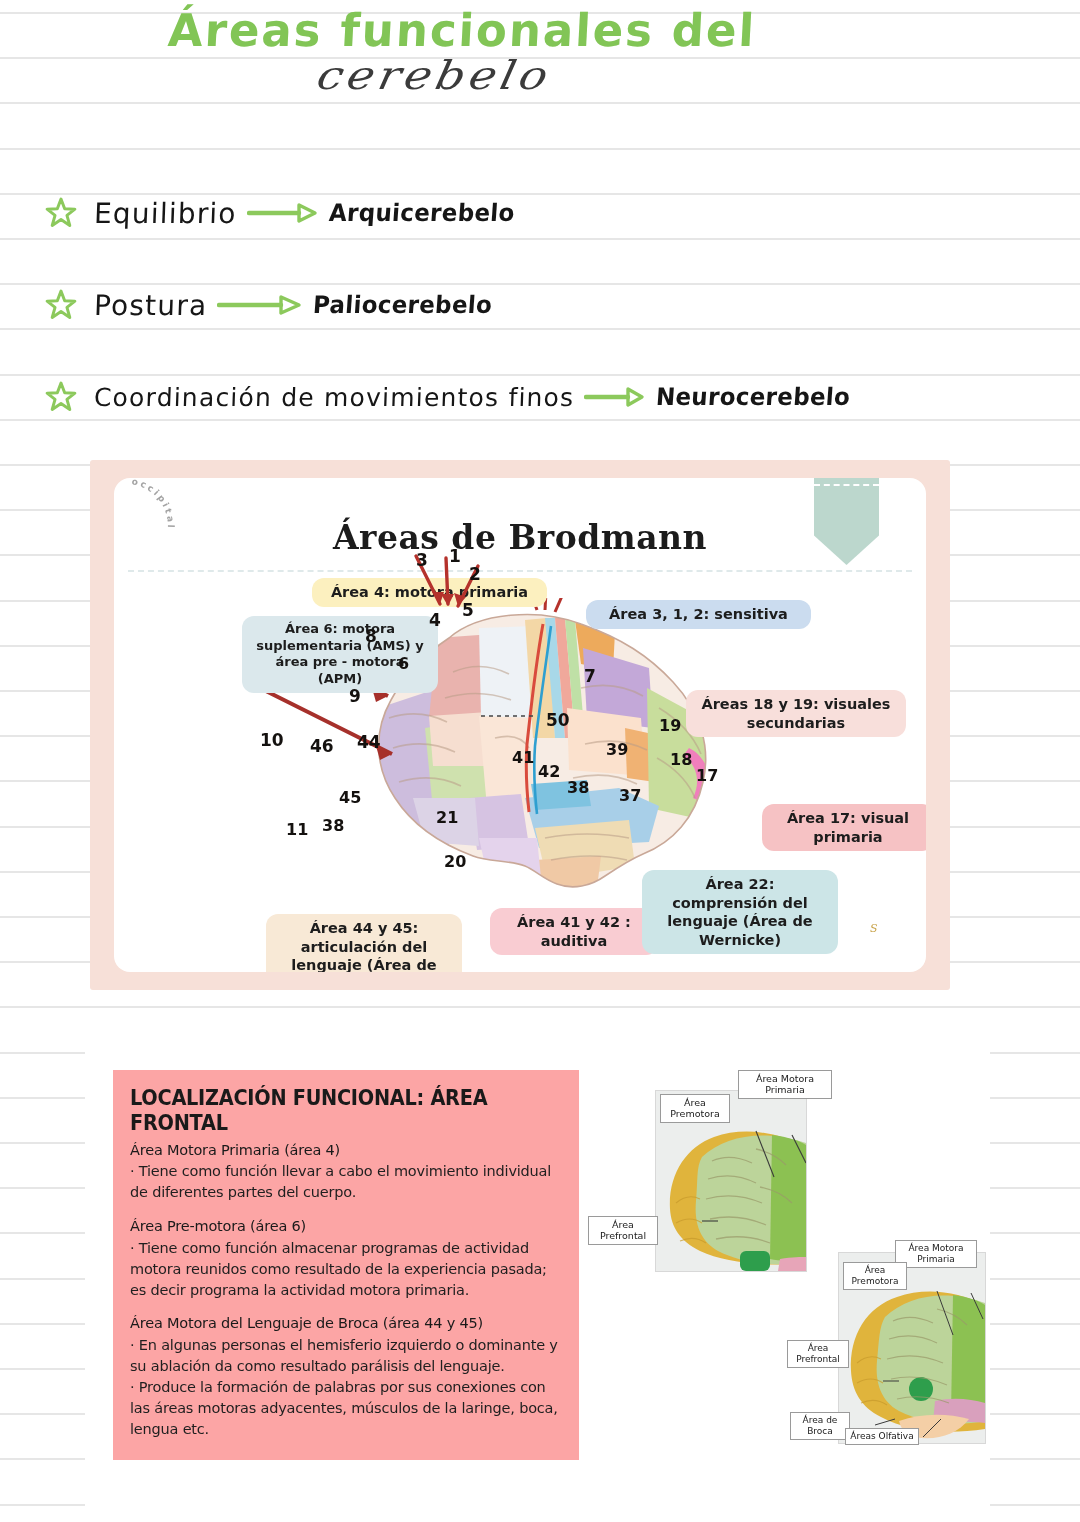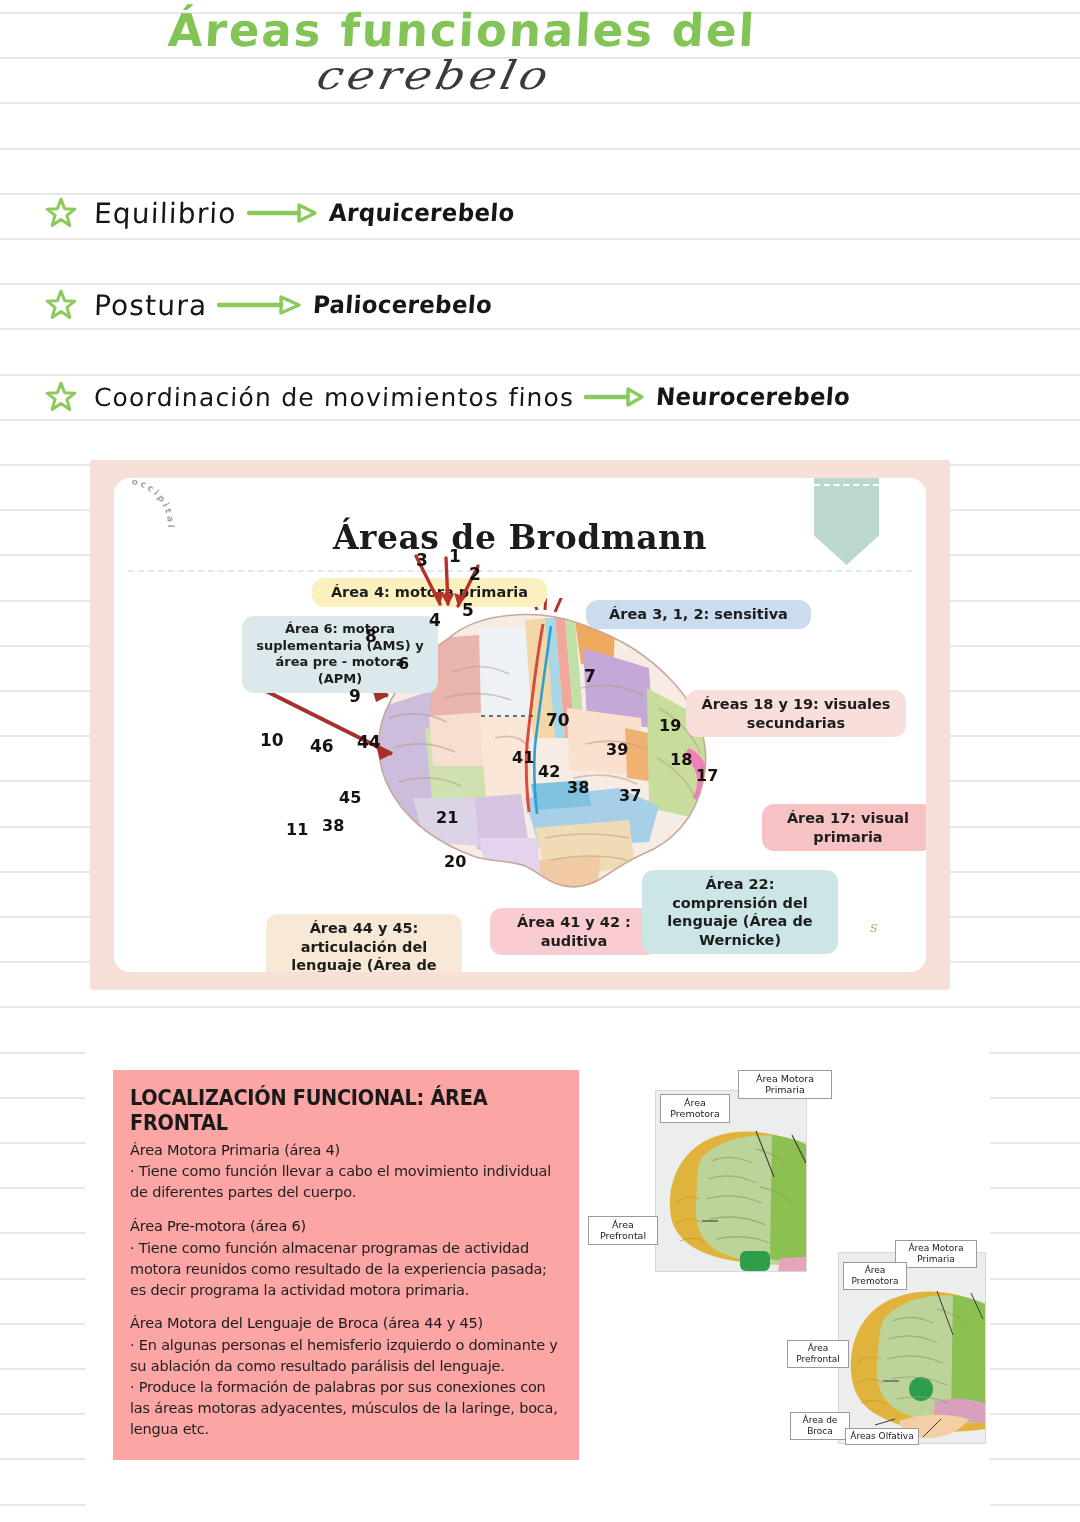--- a/index.html
+++ b/index.html
@@ -364,21 +364,21 @@
 
     <span class="areanum" style="left:302px;top:72px;font-size:17px;">3</span>
     <span class="areanum" style="left:335px;top:68px;font-size:17px;">1</span>
     <span class="areanum" style="left:355px;top:86px;font-size:17px;">2</span>
     <span class="areanum" style="left:315px;top:132px;font-size:17px;">4</span>
     <span class="areanum" style="left:348px;top:122px;font-size:17px;">5</span>
     <span class="areanum" style="left:251px;top:148px;font-size:17px;">8</span>
     <span class="areanum" style="left:284px;top:176px;font-size:16px;">6</span>
     <span class="areanum" style="left:235px;top:208px;font-size:17px;">9</span>
     <span class="areanum" style="left:470px;top:188px;font-size:17px;">7</span>
-    <span class="areanum" style="left:432px;top:232px;font-size:17px;">70</span>
+    <span class="areanum" style="left:432px;top:232px;font-size:17px;">50</span>
     <span class="areanum" style="left:146px;top:252px;font-size:17px;">10</span>
     <span class="areanum" style="left:196px;top:258px;font-size:17px;">46</span>
     <span class="areanum" style="left:243px;top:254px;font-size:17px;">44</span>
     <span class="areanum" style="left:545px;top:238px;font-size:16px;">19</span>
     <span class="areanum" style="left:492px;top:262px;font-size:16px;">39</span>
     <span class="areanum" style="left:398px;top:270px;font-size:16px;">41</span>
     <span class="areanum" style="left:424px;top:284px;font-size:16px;">42</span>
     <span class="areanum" style="left:556px;top:272px;font-size:16px;">18</span>
     <span class="areanum" style="left:582px;top:288px;font-size:16px;">17</span>
     <span class="areanum" style="left:453px;top:300px;font-size:16px;">38</span>

